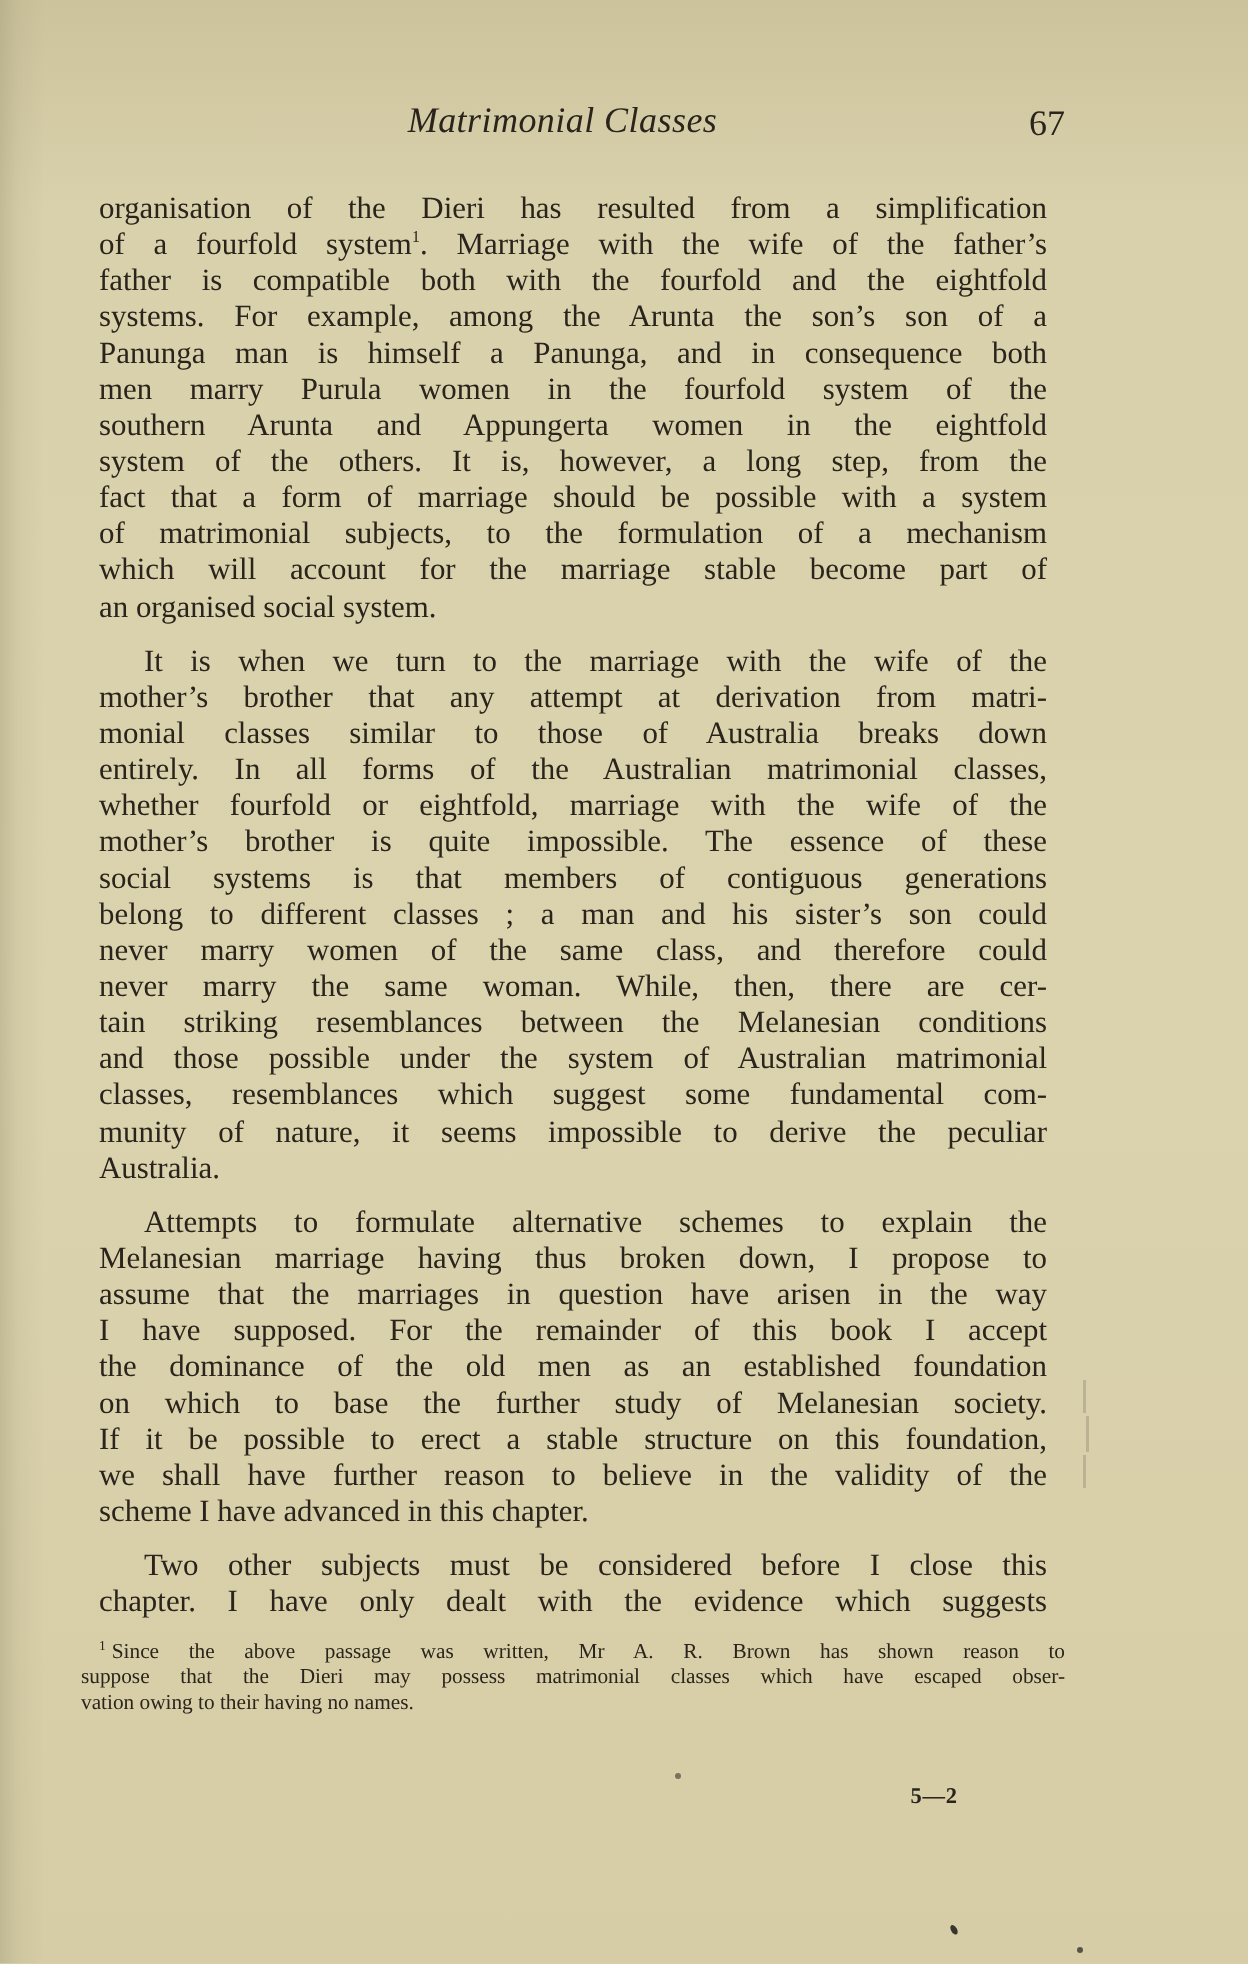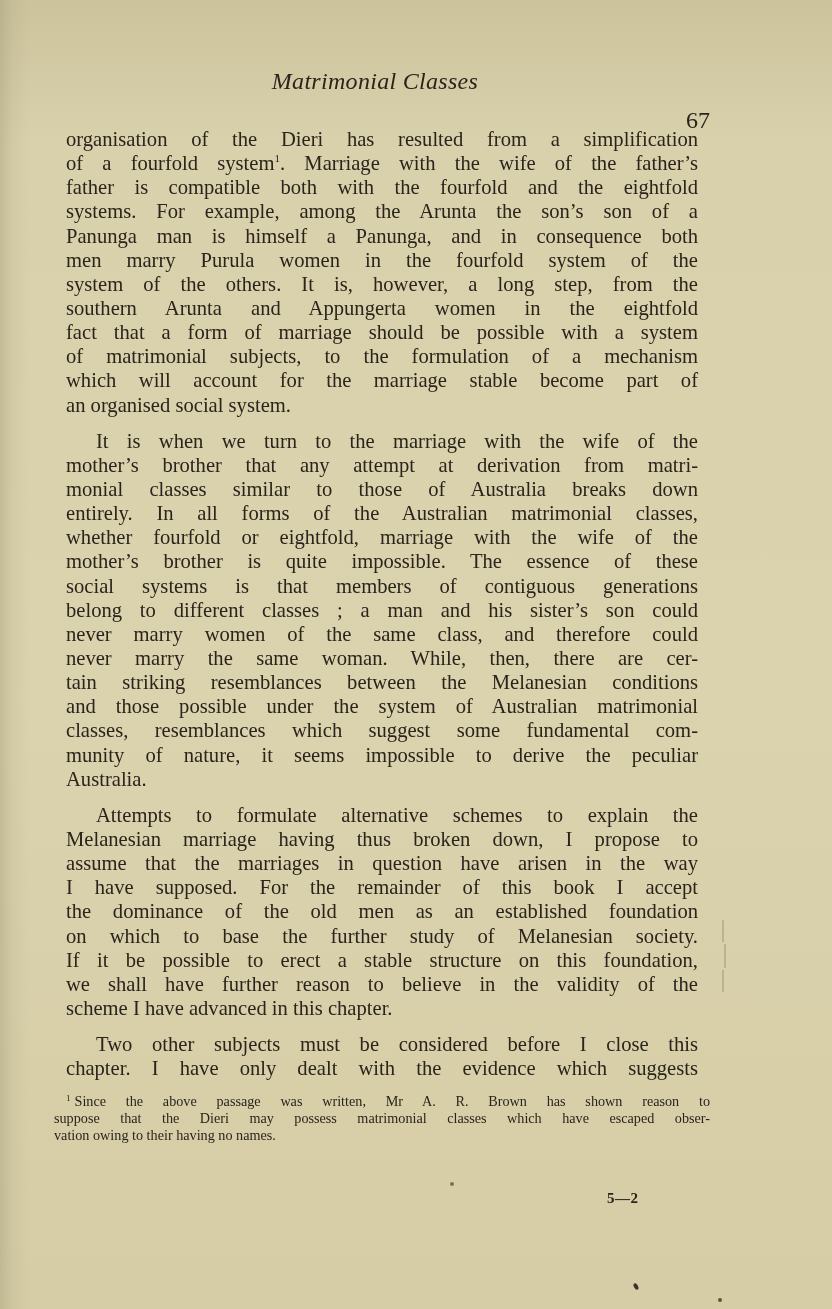--- a/index.html
+++ b/index.html
@@ -37,21 +37,20 @@
       font-style: italic;
       font-size: 24px;
       letter-spacing: 0.3px;
       top: 0;
     }
     .page-number {
       position: absolute;
       right: -2px;
       top: 2px;
       font-size: 24px;
-      margin-top: 37px;
     }
     .body-text {
       position: absolute;
       left: 54px;
       top: 115px;
       width: 656px;
       font-size: 20.6px;
       line-height: 24.15px;
       text-align: justify;
     }
@@ -127,22 +126,22 @@
 
   <div class="body-text">
 
     <p>
       <span class="line">organisation of the Dieri has resulted from a simplification</span>
       <span class="line"><span>of a fourfold system</span><sup class="fnref">1</sup><span>.   Marriage with the wife of the father’s</span></span>
       <span class="line">father is compatible both with the fourfold and the eightfold</span>
       <span class="line">systems.   For example, among the Arunta the son’s son of a</span>
       <span class="line">Panunga man is himself a Panunga, and in consequence both</span>
       <span class="line">men marry Purula women in the fourfold system of the</span>
+      <span class="line">southern Arunta and Appungerta women in the eightfold</span>
       <span class="line">system of the others.  It is, however, a long step, from the</span>
-      <span class="line">southern Arunta and Appungerta women in the eightfold</span>
       <span class="line">fact that a form of marriage should be possible with a system</span>
       <span class="line">of matrimonial subjects, to the formulation of a mechanism</span>
       <span class="line">which will account for the marriage stable become part of</span>
       <span class="line last">an organised social system.</span>
     </p>
 
     <p>
       <span class="line" style="padding-left:30px">It is when we turn to the marriage with the wife of the</span>
       <span class="line">mother’s brother that any attempt at derivation from matri-</span>
       <span class="line">monial classes similar to those of Australia breaks down</span>

